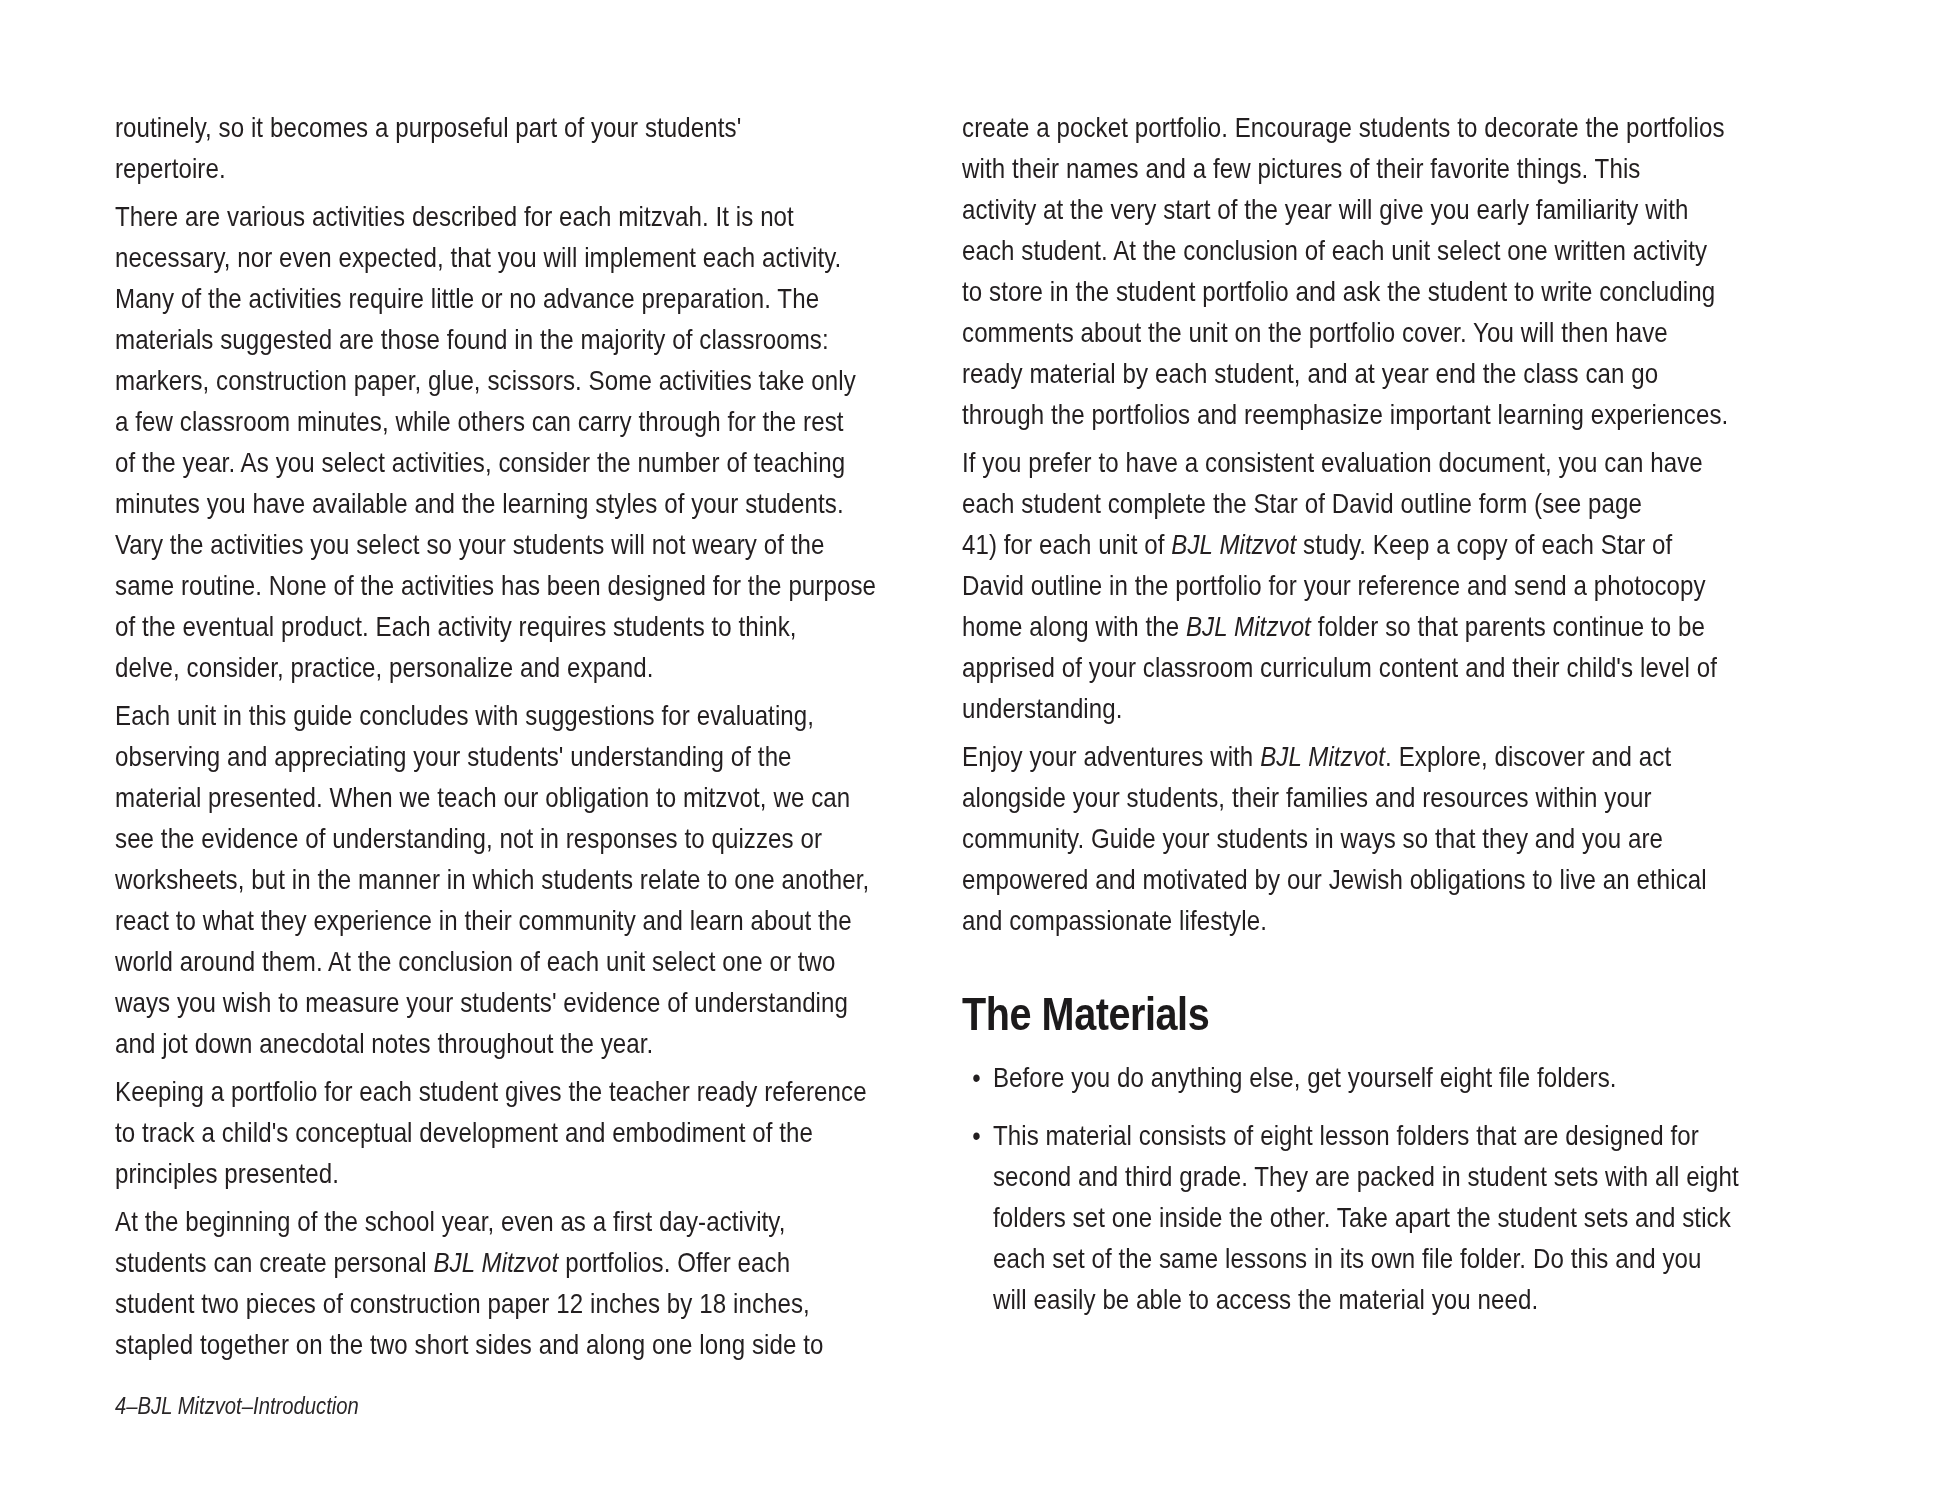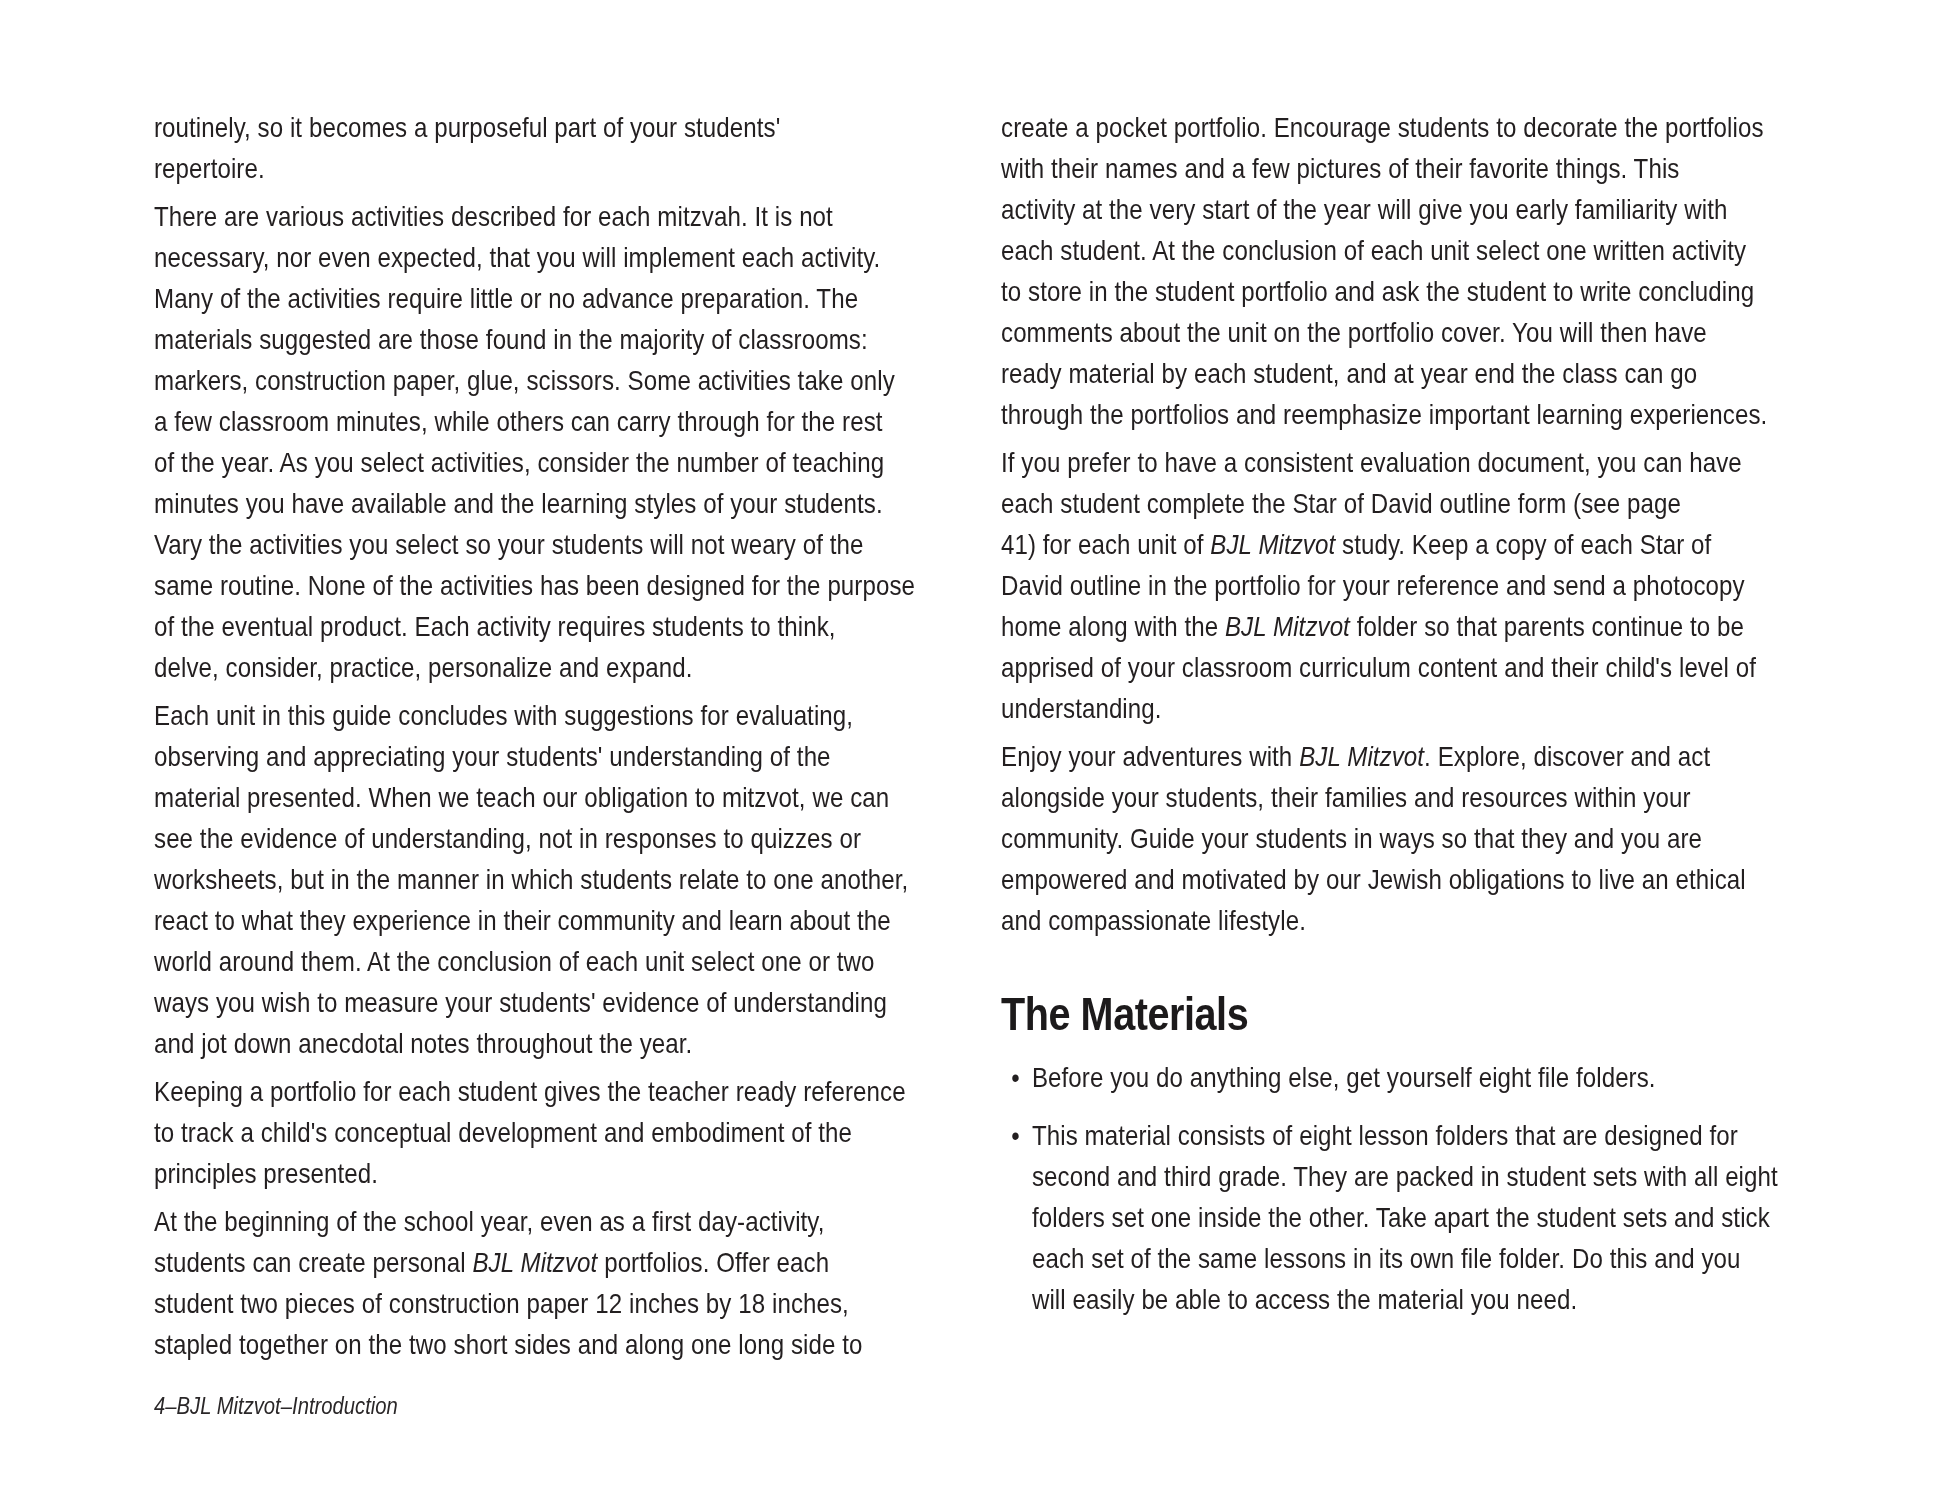--- a/index.html
+++ b/index.html
@@ -2,21 +2,21 @@
 <html><head>
 <meta charset="utf-8">
 <style>
   html,body{margin:0;padding:0;}
   body{
     width:1946px;height:1511px;position:relative;overflow:hidden;
     background:#ffffff;
     font-family:"Liberation Sans",sans-serif;
     color:#231f20;
   }
-  .page{position:absolute;inset:0;margin-left:39px;}
+  .page{position:absolute;inset:0;}
   
   .col{
     position:absolute;top:107px;width:990px;
     font-size:28px;line-height:41px;
     transform:scaleX(0.86);transform-origin:0 0;
     letter-spacing:0.1px;
   }
   .col-left{left:115px;}
   .col-right{left:962px;}
   .col p{margin:0 0 7px 0;white-space:normal;}

